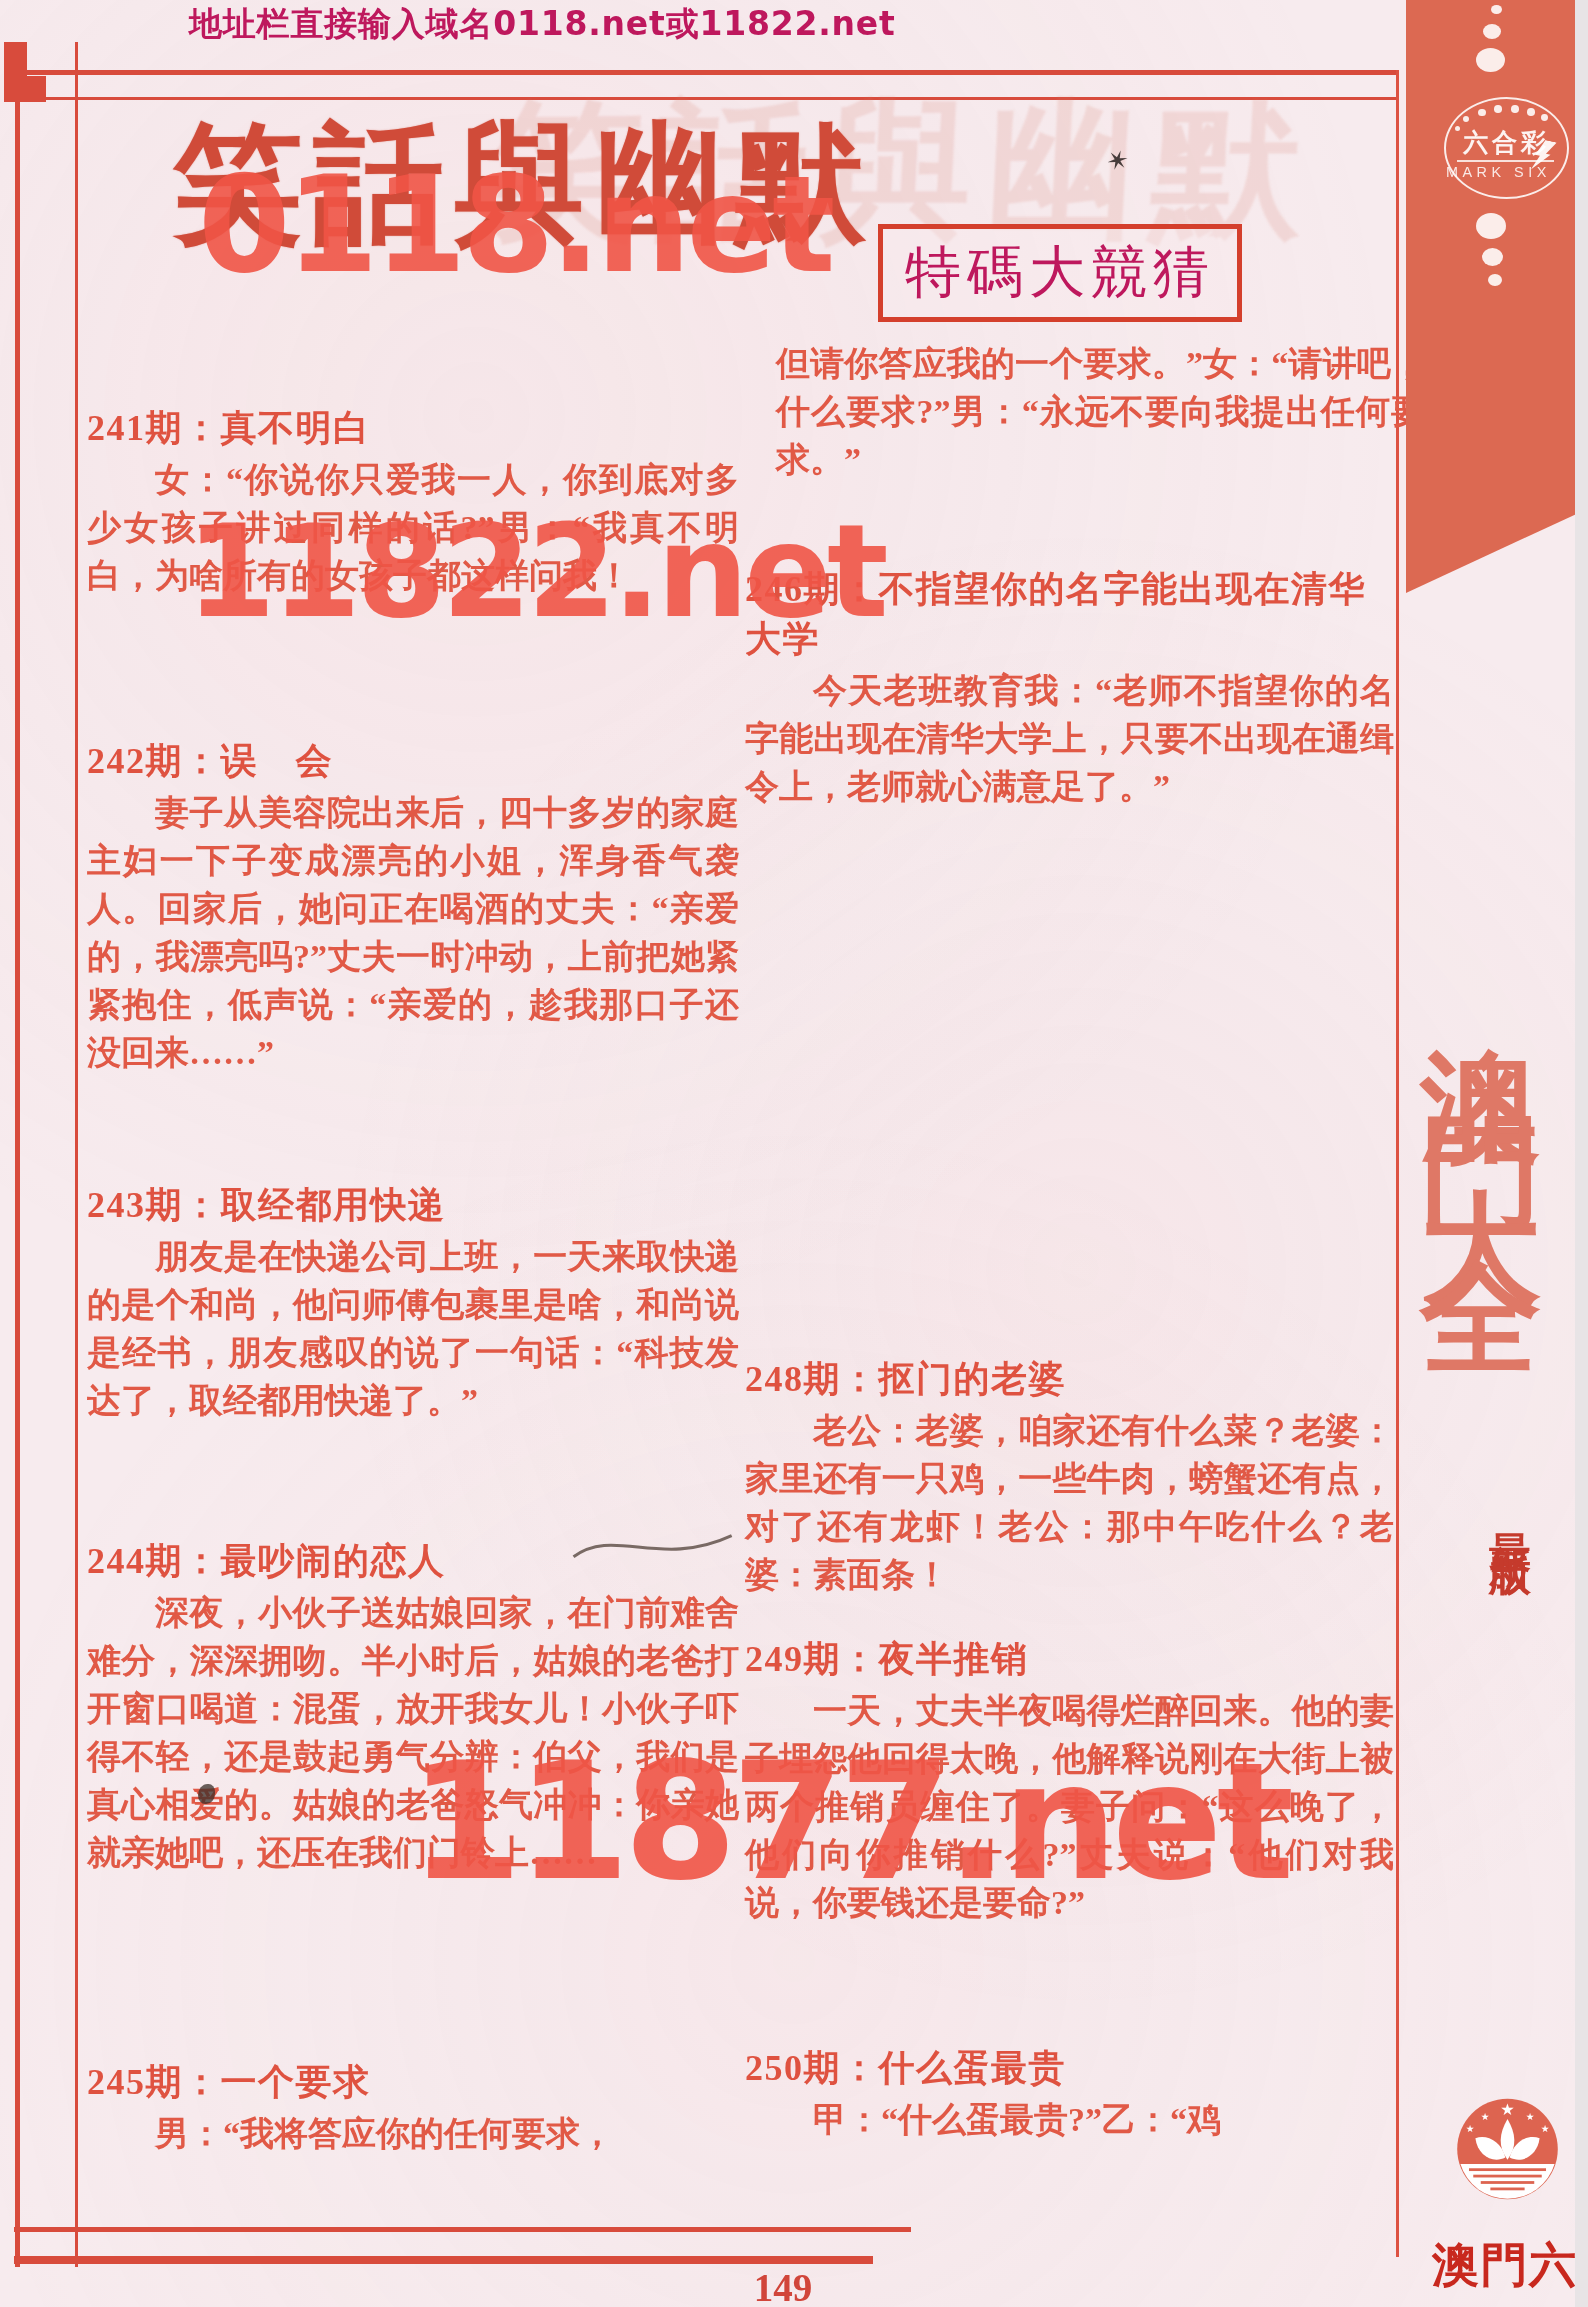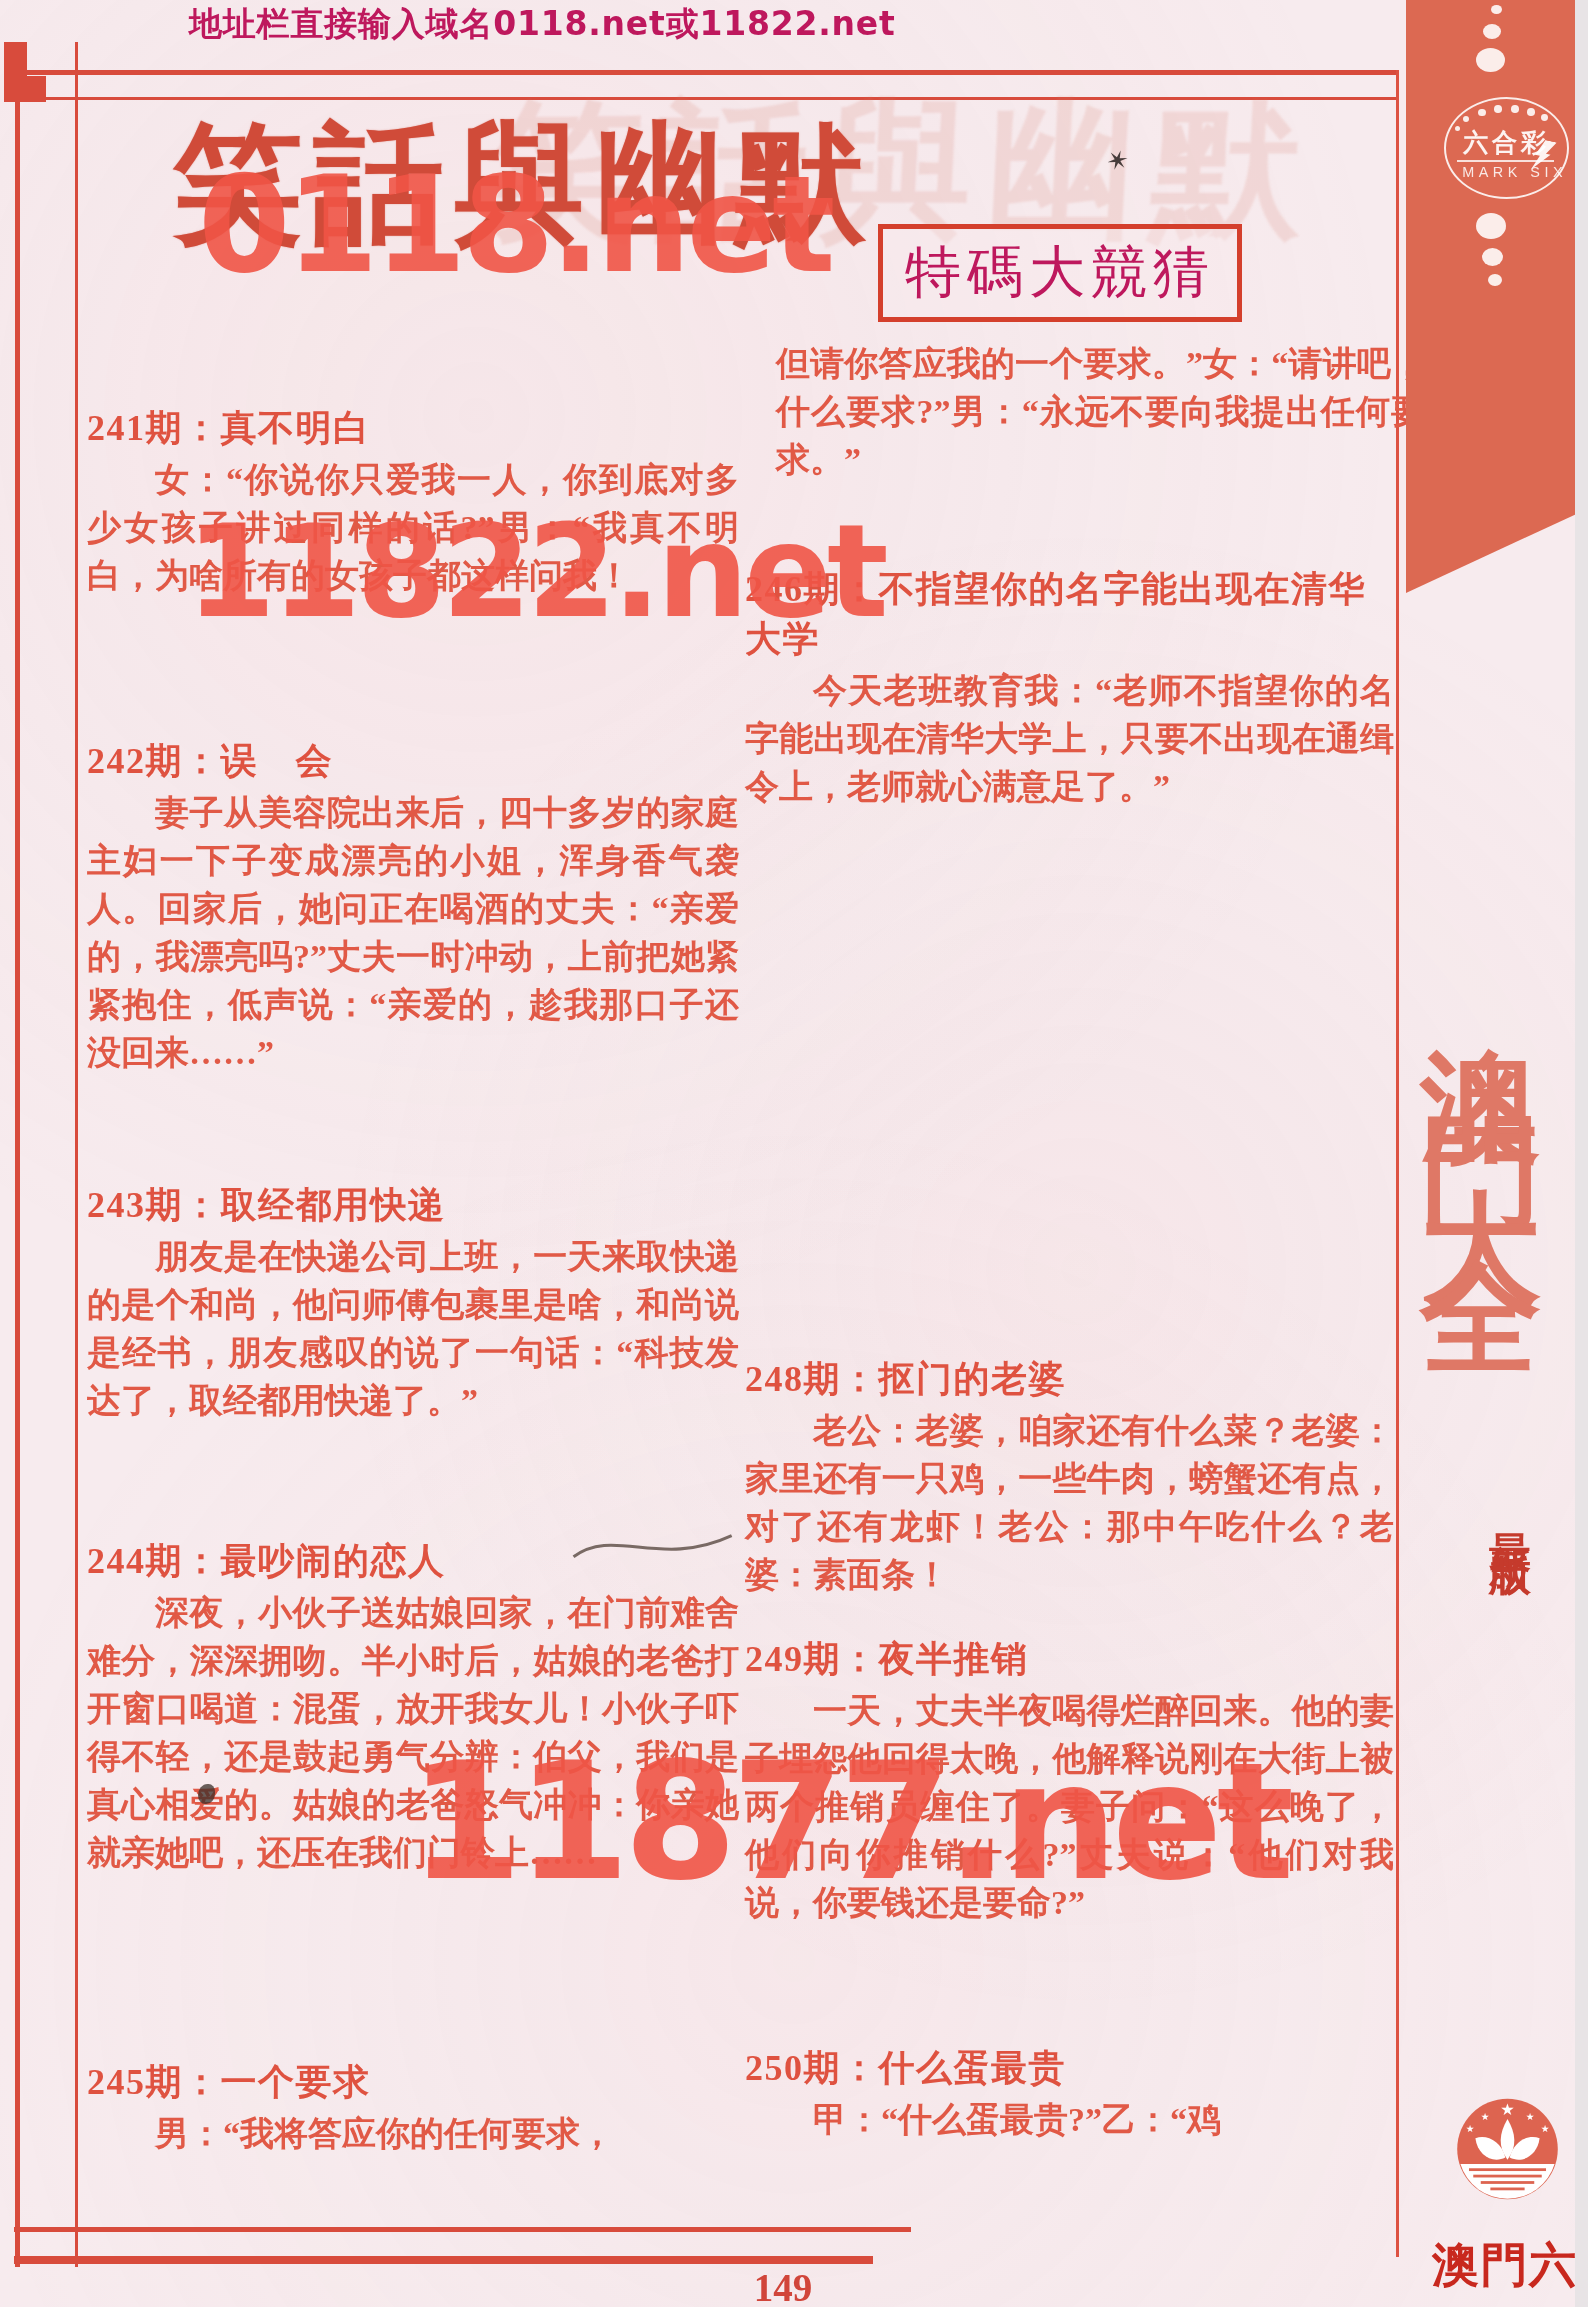--- a/index.html
+++ b/index.html
@@ -68,21 +68,21 @@
     clip-path:polygon(0 0,100% 0,100% 84%,0 98%);z-index:3;
   }
   .dot{position:absolute;border-radius:50%;background:rgba(255,255,255,0.88);}
   .logo-ellipse{
     position:absolute;left:38px;top:97px;width:121px;height:98px;
     border:2.3px solid rgba(255,255,255,0.88);border-radius:50%;
   }
   .logo-cn{position:absolute;left:0;top:27px;width:100%;text-align:center;
     font-size:25px;color:rgba(255,255,255,0.92);letter-spacing:3.8px;font-weight:700;}
   .logo-div{position:absolute;left:10.6px;top:61px;width:97px;height:1.5px;background:rgba(255,255,255,0.8);}
-  .logo-en{position:absolute;left:0;top:65px;width:100%;text-align:right;
+  .logo-en{position:absolute;left:0;top:65px;width:100%;text-align:left;
     font-size:14.4px;color:rgba(255,255,255,0.85);letter-spacing:4.5px;}
   .bolt{position:absolute;left:88px;top:41px;width:19.7px;height:32px;
     background:rgba(255,255,255,0.92);
     clip-path:polygon(42% 0,100% 0,58% 42%,82% 42%,0 100%,30% 52%,6% 52%);
     transform:rotate(12deg);}
   .side-vert{
     left:1424px;top:950px;width:140px;text-align:center;
     writing-mode:vertical-rl;text-orientation:upright;
     font-size:121px;font-weight:700;color:#df7866;letter-spacing:70px;
     font-family:"Liberation Sans", sans-serif;z-index:3;

